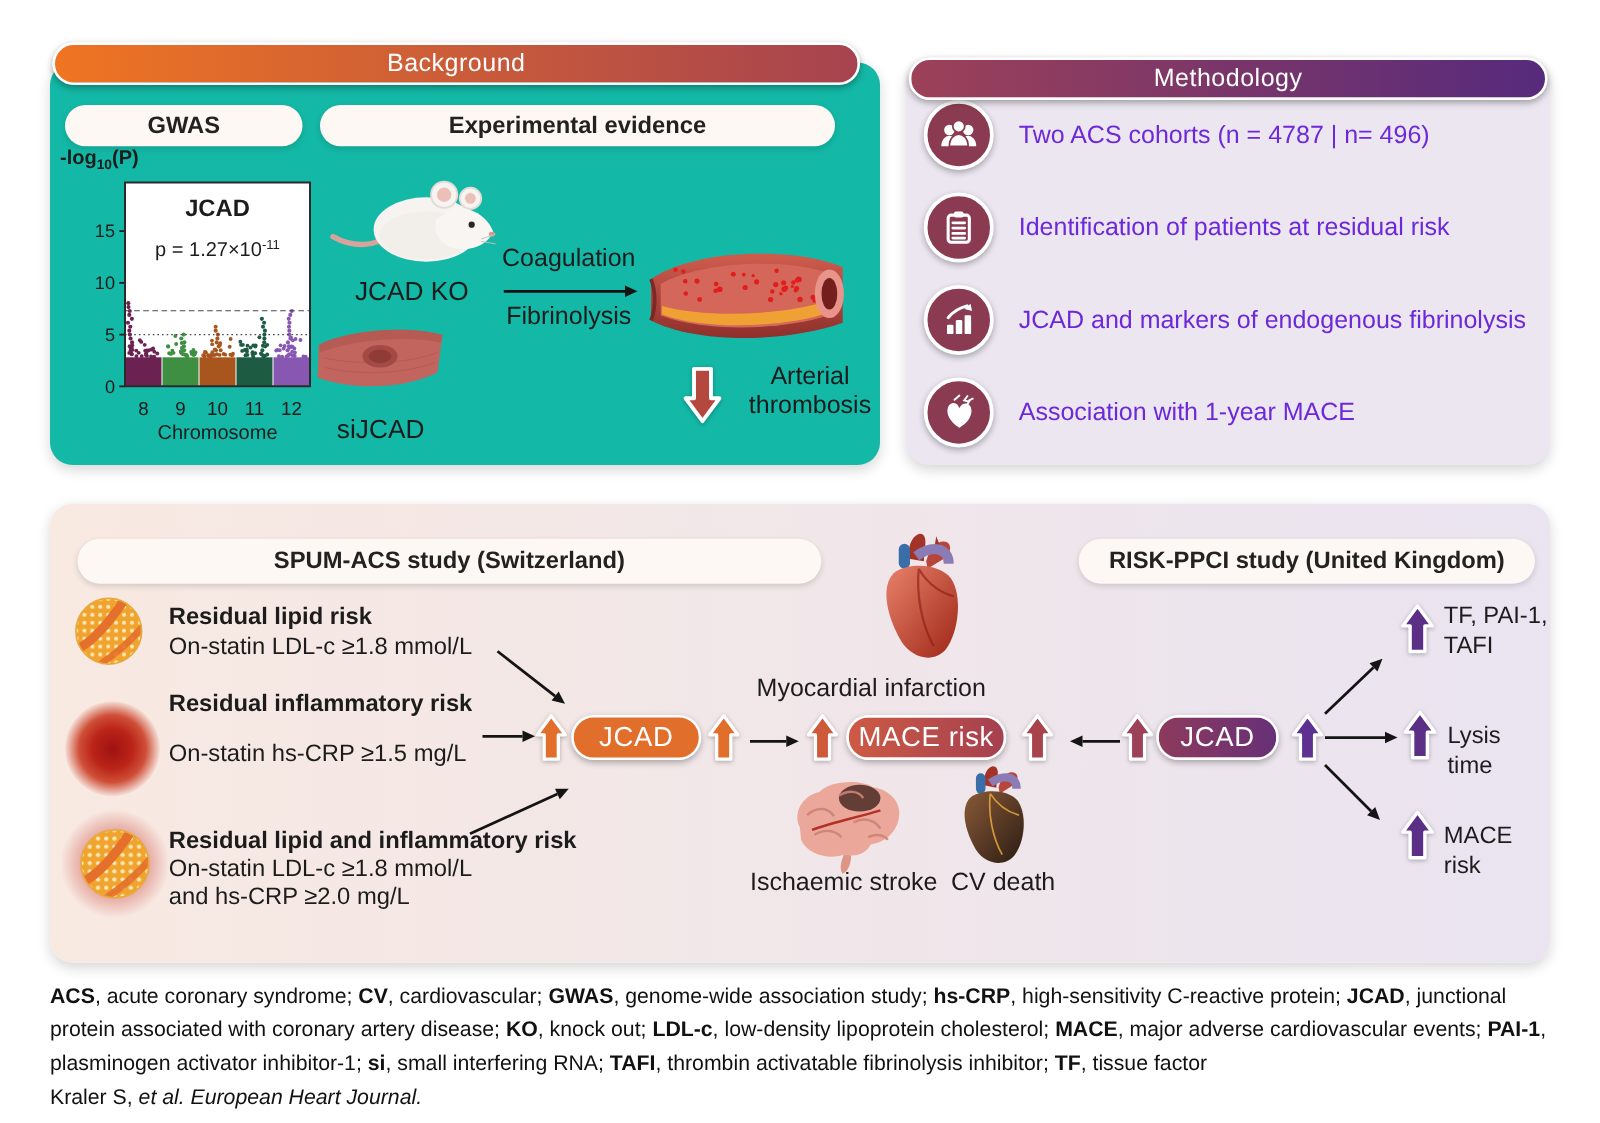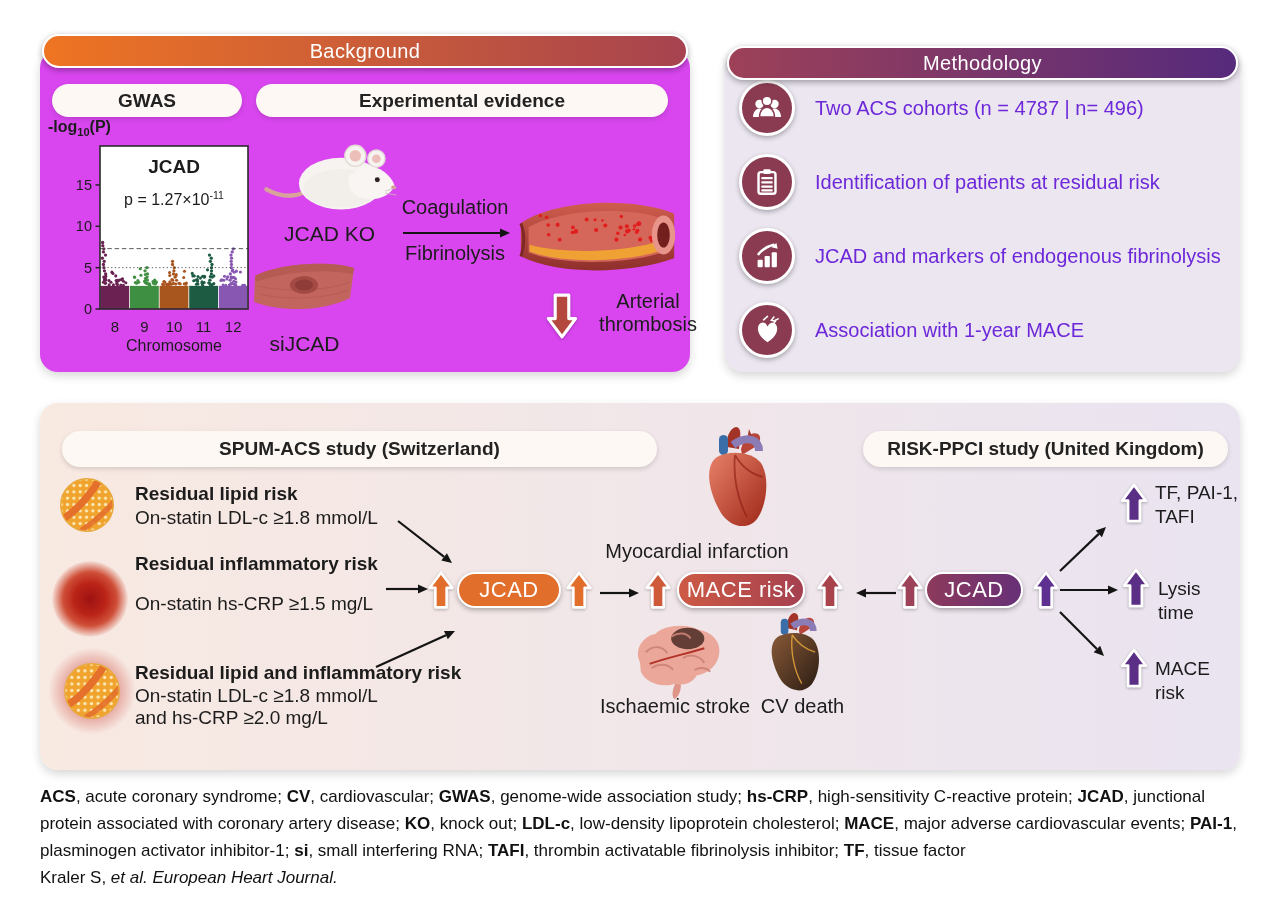--- a/index.html
+++ b/index.html
@@ -34,21 +34,21 @@
   .plaque-icon{display:block;}
   .footer-abbr{position:absolute;font-size:17px;line-height:1.58;color:#111;}
   .footer-abbr b{font-weight:700;}
   .citation{position:absolute;font-size:17px;color:#111;}
 </style>
 </head>
 <body>
 
 <div class="page">
 
-  <div class="panel" style="left: 40px; top: 50px; width: 650px; height: 322px; background: #d946ef;">
+  <div class="panel" style="left: 40px; top: 50px; width: 650px; height: 322px; background: #14b8a6; padding-left: 14px;">
     <div class="pill-header" style="left: 2px; top: -16px; width: 642px; background: linear-gradient(90deg, rgb(239, 117, 34), rgb(166, 67, 79));">Background</div>
 
     <div class="white-pill" style="left:12px;top:34px;width:190px;height:33px;">GWAS</div>
     <div class="white-pill" style="left:216px;top:34px;width:412px;height:33px;">Experimental evidence</div>
 
     <div class="ylabel" style="left:8px;top:68px;">
       <span>-log</span><sub>10</sub><span>(P)</span>
     </div>
 
     <svg id="manhattan" style="position:absolute;left:20px;top:93px;" width="200" height="218" viewBox="0 0 200 218">

